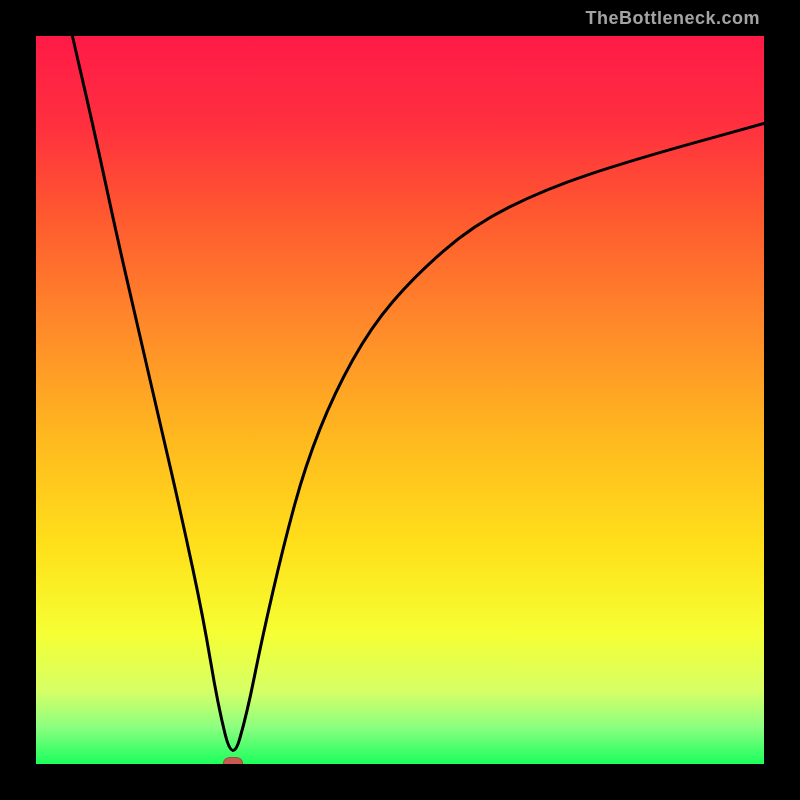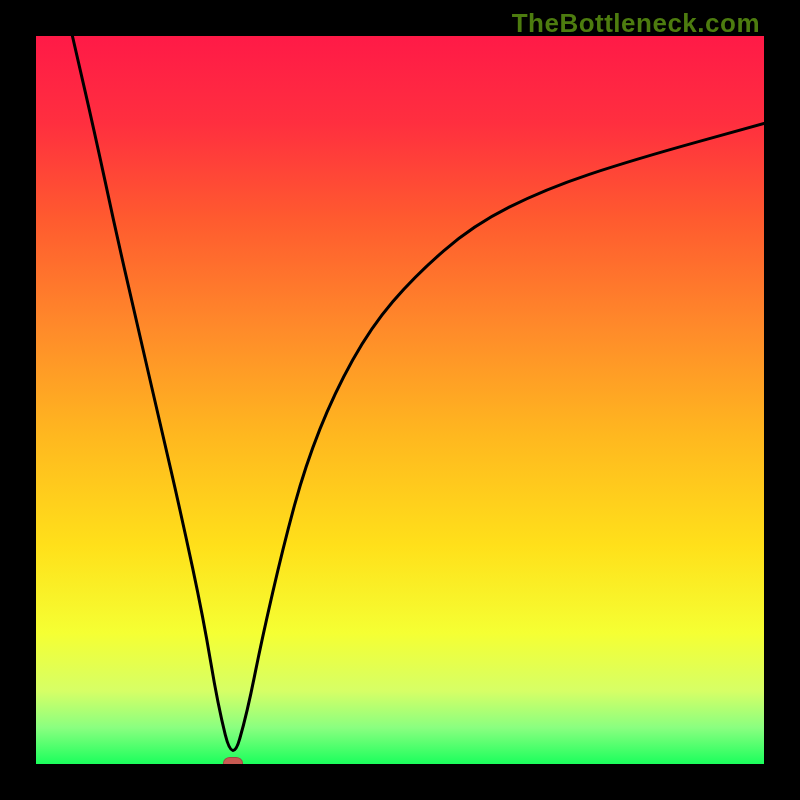--- a/index.html
+++ b/index.html
@@ -26,22 +26,22 @@
     overflow: hidden;
   }
   .gradient-bg {
     position: absolute;
     left: 0; top: 0; right: 0; bottom: 0;
   }
   .watermark {
     position: absolute;
     top: 8px;
     right: 40px;
-    color: #4d7c0f;
-    font-size: 26px;
+    color: #a3a3a3;
+    font-size: 18px;
     font-weight: bold;
     letter-spacing: 0.5px;
     pointer-events: none;
   }
   svg.curve {
     position: absolute;
     left: 0; top: 0;
   }
   .min-marker {
     position: absolute;

